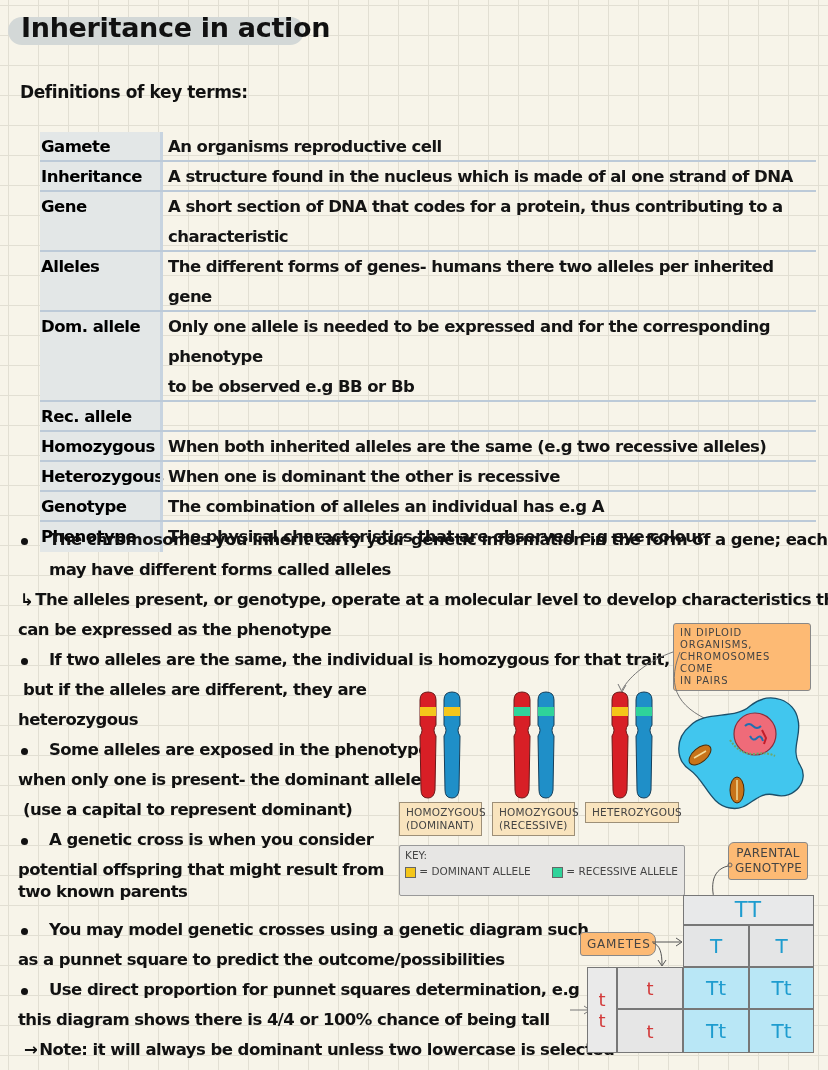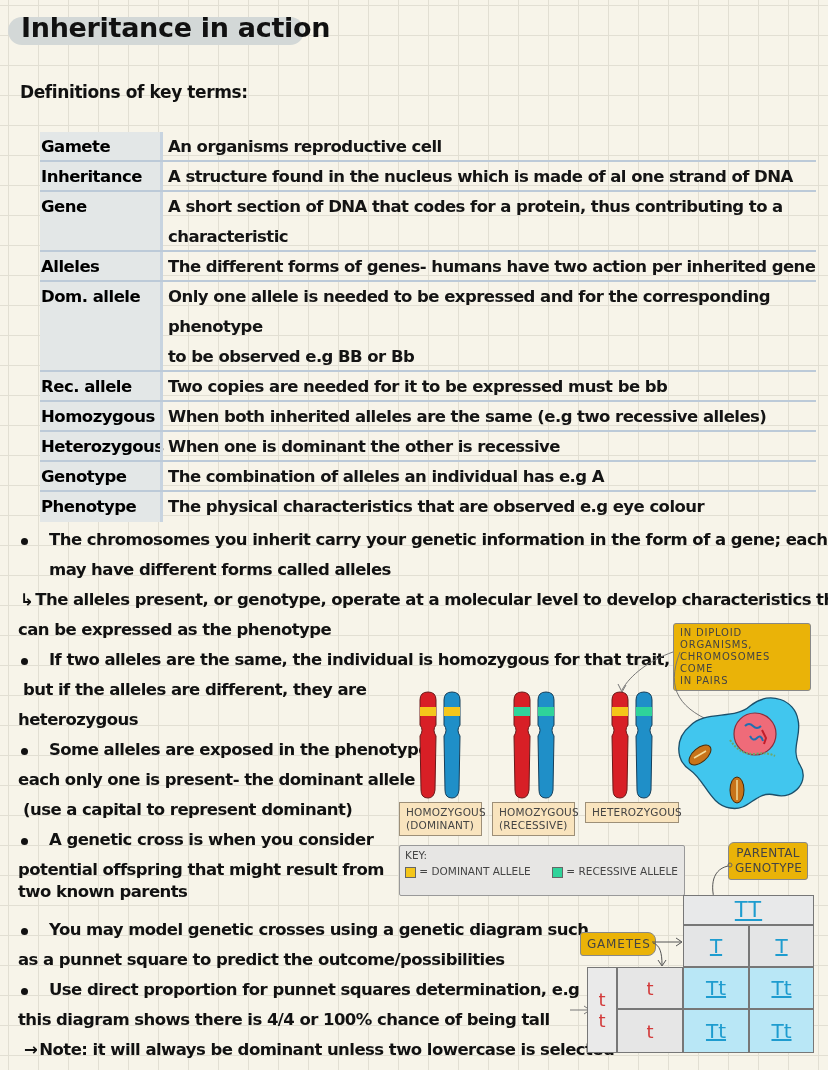--- a/index.html
+++ b/index.html
@@ -47,37 +47,37 @@
 
   
   .notes { left: 18px; top: 525px; width: 810px; font-weight: bold; font-size: 16.5px; letter-spacing: -0.55px; }
   .line { position: absolute; white-space: nowrap; line-height: 30px; }
   .bullet::before {
     content: ""; position: absolute; left: 3px; top: 13px; width: 7px; height: 7px; border-radius: 50%; background: #111;
   }
 
   
   .callout {
-    border: 1.5px solid #888; background: #eab308; color: #444;
+    border: 1.5px solid #888; background: #fdba74; color: #444;
     font-size: 10px; letter-spacing: 0.8px; line-height: 12px; padding: 3px 6px;
   }
   .label-box {
     background: #f9e4be; border: 1px solid #9d8f78; color: #444;
     font-size: 10.5px; line-height: 13px; padding: 3px 6px; letter-spacing: 0.2px;
   }
   .key-box {
     left: 399px; top: 845px; width: 286px; height: 51px; background: #e7e6e4; border: 1.5px solid #999; border-radius: 2px;
     font-size: 10.5px; color: #444;
   }
   .swatch { display: inline-block; width: 11px; height: 11px; border: 1px solid #666; vertical-align: middle; }
   .punnett-cell {
     position: absolute; border: 1px solid #777; display: flex; align-items: center; justify-content: center;
     font-size: 20px; font-family: "DejaVu Sans", sans-serif;
   }
-  .cyan { color: #1e9ccf; text-decoration: underline; }
+  .cyan { color: #1e9ccf; }
   .red { color: #d33a3a; }
 </style>
 </head>
 <body>
 
 <div class="abs title-pill"></div>
 <div class="abs title">Inheritance in action</div>
 <div class="abs subtitle">Definitions of key terms:</div>
 
 <div class="abs defs">
@@ -100,37 +100,34 @@
     <div class="def-sep"></div>
     <div class="def-text">
       <div>A short section of DNA that codes for a protein, thus contributing to a</div>
       <div>characteristic</div>
     </div>
   </div>
   <div class="def-row">
     <div class="def-term">Alleles</div>
     <div class="def-sep"></div>
     <div class="def-text">
-        <div>The different forms of genes- humans have two action per inherited gene</div>
+        <div>The different forms of genes- humans there two alleles per inherited gene</div>
       </div>
   </div>
   <div class="def-row">
     <div class="def-term">Dom. allele</div>
     <div class="def-sep"></div>
     <div class="def-text">
       <div>Only one allele is needed to be expressed and for the corresponding phenotype</div>
       <div>to be observed e.g BB or Bb</div>
     </div>
   </div>
   <div class="def-row">
     <div class="def-term">Rec. allele</div>
     <div class="def-sep"></div>
-    <div class="def-text">
-        <div>Two copies are needed for it to be expressed must be bb</div>
-      </div>
   </div>
   <div class="def-row">
     <div class="def-term">Homozygous</div>
     <div class="def-sep"></div>
     <div class="def-text">
         <div>When both inherited alleles are the same (e.g two recessive alleles)</div>
       </div>
   </div>
   <div class="def-row">
     <div class="def-term">Heterozygous</div>
@@ -157,21 +154,21 @@
 
 <div class="abs notes">
   <div class="line bullet" style="top:0; left:0; padding-left:31px;"><span>The chromosomes you inherit carry your genetic information in the form of a gene; each gene</span></div>
   <div class="line" style="top:30px; left:31px;">may have different forms called alleles</div>
   <div class="line" style="top:60px; left:2px;"><span style="margin-right:2px;">↳</span><span>The alleles present, or genotype, operate at a molecular level to develop characteristics that</span></div>
   <div class="line" style="top:90px; left:0;">can be expressed as the phenotype</div>
   <div class="line bullet" style="top:120px; left:0; padding-left:31px;text-align:center;"><span>If two alleles are the same, the individual is homozygous for that trait,</span></div>
   <div class="line" style="top:150px; left:5px;">but if the alleles are different, they are</div>
   <div class="line" style="top:180px; left:0;">heterozygous</div>
   <div class="line bullet" style="top:210px; left:0; padding-left:31px;"><span>Some alleles are exposed in the phenotype</span></div>
-  <div class="line" style="top:240px; left:0;">each only one is present- the dominant allele</div>
+  <div class="line" style="top:240px; left:0;">when only one is present- the dominant allele</div>
   <div class="line" style="top:270px; left:5px;">(use a capital to represent dominant)</div>
   <div class="line bullet" style="top:300px; left:0; padding-left:31px;"><span>A genetic cross is when you consider</span></div>
   <div class="line" style="top:330px; left:0;">potential offspring that might result from</div>
   <div class="line" style="top:352px; left:0;">two known parents</div>
   <div class="line bullet" style="top:390px; left:0; padding-left:31px;"><span>You may model genetic crosses using a genetic diagram such</span></div>
   <div class="line" style="top:420px; left:0;text-align:right;">as a punnet square to predict the outcome/possibilities</div>
   <div class="line bullet" style="top:450px; left:0; padding-left:31px;"><span>Use direct proportion for punnet squares determination, e.g</span></div>
   <div class="line" style="top:480px; left:0;">this diagram shows there is 4/4 or 100% chance of being tall</div>
   <div class="line" style="top:510px; left:6px;"><span>→</span><span style="font-weight:900; margin-left:2px;">Note:</span><span> it will always be dominant unless two lowercase is selected</span></div>
 </div>

